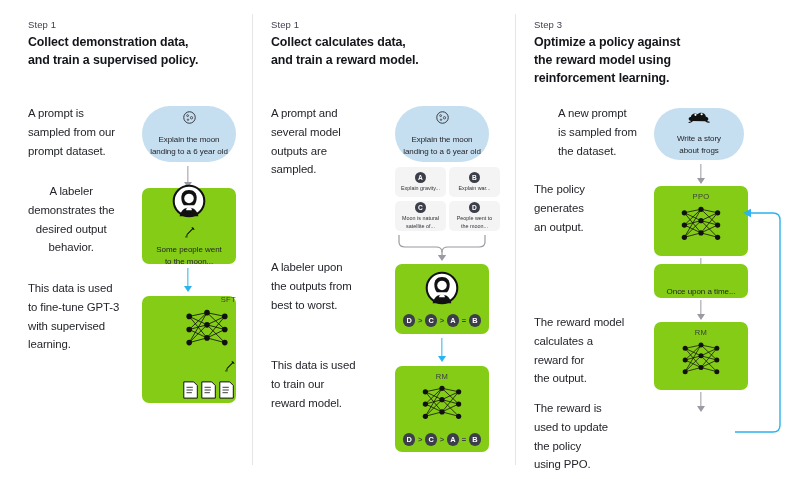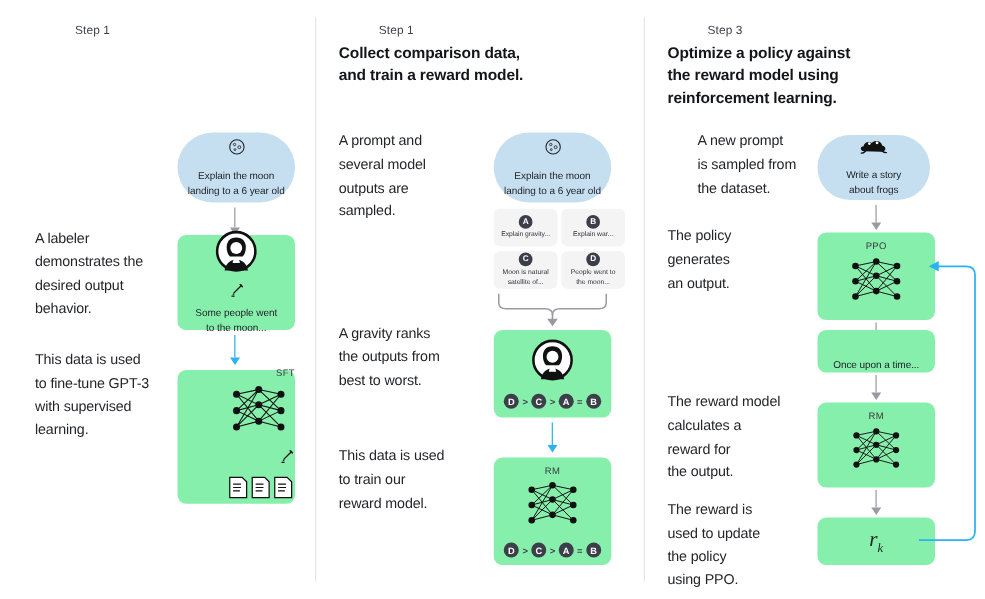--- a/index.html
+++ b/index.html
@@ -18,21 +18,21 @@
   #div2 { left: 515px; }
 
   
   .col { position: absolute; top: 0; height: 479px; }
   #col1 { left: 0px;   width: 252px; }
   #col2 { left: 253px; width: 262px; }
   #col3 { left: 516px; width: 272px; }
 
   .step-label {
     position: absolute; left: 28px; top: 19px;
-    font-size: 9.5px; color: #40414f; letter-spacing: 0.1px; margin-left: 32px;
+    font-size: 9.5px; color: #40414f; letter-spacing: 0.1px;
   }
   #col2 .step-label, #col3 .step-label { left: 18px; }
 
   .step-title {
     position: absolute; left: 28px; top: 34px;
     font-size: 12.4px; font-weight: bold; line-height: 1.45;
     color: #14151a; letter-spacing: -0.1px; white-space: pre-line;
   }
   #col2 .step-title, #col3 .step-title { left: 18px; }
 
@@ -44,21 +44,21 @@
   }
   #col2 .para, #col3 .para { left: 18px; }
 
   
   .box {
     position: absolute; border-radius: 7px;
     display: flex; flex-direction: column;
     align-items: center; justify-content: center;
   }
   .box.blue { background: #c5dff0; border-radius: 28px; }
-  .box.gray { background: #86efac; }
+  .box.gray { background: #84cc16; }
 
   .box-caption {
     font-size: 8px; line-height: 1.45; text-align: center;
     color: #23242a; white-space: pre-line; letter-spacing: -0.05px;
   }
   .box-title { font-size: 7.6px; color: #3a3b42; letter-spacing: 0.3px; }
 
   
   .arrow { position: absolute; }
   .arrow .shaft { position: absolute; left: 50%; top: 0; width: 1.3px;
@@ -104,22 +104,27 @@
 </head>
 <body>
 
 <div class="page">
 
   <div class="divider" id="div1"></div>
   <div class="divider" id="div2"></div>
 
   <div class="col" id="col1">
     <div class="step-label">Step 1</div>
-
-    <div class="para" style="top:182px;">A labeler
+    <div class="step-title">Collect demonstration data,
+and train a supervised policy.</div>
+
+    <div class="para" style="top:104px;">A prompt is
+sampled from our
+prompt dataset.</div>
+    <div class="para" style="top:182px;text-align:center;">A labeler
 demonstrates the
 desired output
 behavior.</div>
     <div class="para" style="top:279px;">This data is used
 to fine-tune GPT-3
 with supervised
 learning.</div>
 
     <div class="box blue" style="left:142px; top:106px; width:94px; height:56px;">
       <span style="margin-bottom:5px;">
@@ -207,28 +212,28 @@
               <path d="M25 8h7M25 11h7M25 14h6"></path>
               <path d="M45 8h7M45 11h7M45 14h6"></path>
           </g>
         </svg>
       </span>
     </div>
   </div>
 
   <div class="col" id="col2">
     <div class="step-label">Step 1</div>
-    <div class="step-title">Collect comparison data,
+    <div class="step-title">Collect calculates data,
 and train a reward model.</div>
 
     <div class="para" style="top:104px;">A prompt and
 several model
 outputs are
 sampled.</div>
-    <div class="para" style="top:258px;">A gravity ranks
+    <div class="para" style="top:258px;">A labeler upon
 the outputs from
 best to worst.</div>
     <div class="para" style="top:356px;">This data is used
 to train our
 reward model.</div>
 
     <div class="box blue" style="left:142px; top:106px; width:94px; height:56px;">
       <span style="margin-bottom:5px;">
         <svg width="15" height="15" viewBox="0 0 24 24">
           <circle cx="12" cy="12" r="9.2" fill="none" stroke="#23242a" stroke-width="1.4"></circle>
@@ -422,23 +427,20 @@
           </g>
         </svg>
       </span>
     </div>
 
     <div class="arrow" style="left:172px; top:392px; width:26px; height:20px;">
       <div class="shaft" style="height:14px;"></div>
         <div class="head"></div>
     </div>
 
-    <div class="box gray" style="left:138px; top:414px; width:94px; height:38px;">
-      <div class="rk"><span>r</span><sub>k</sub></div>
-    </div>
   </div>
 
   <svg class="feedback-svg" width="52" height="250">
     <path d="M0 242 H38 Q45 242 45 235 V30 Q45 23 38 23 H14" fill="none" stroke="#2ab3f0" stroke-width="1.4"></path>
     <path d="M16 18.8 V27.2 L8 23 Z" fill="#2ab3f0"></path>
   </svg>
 
 </div>
 
 </body></html>

